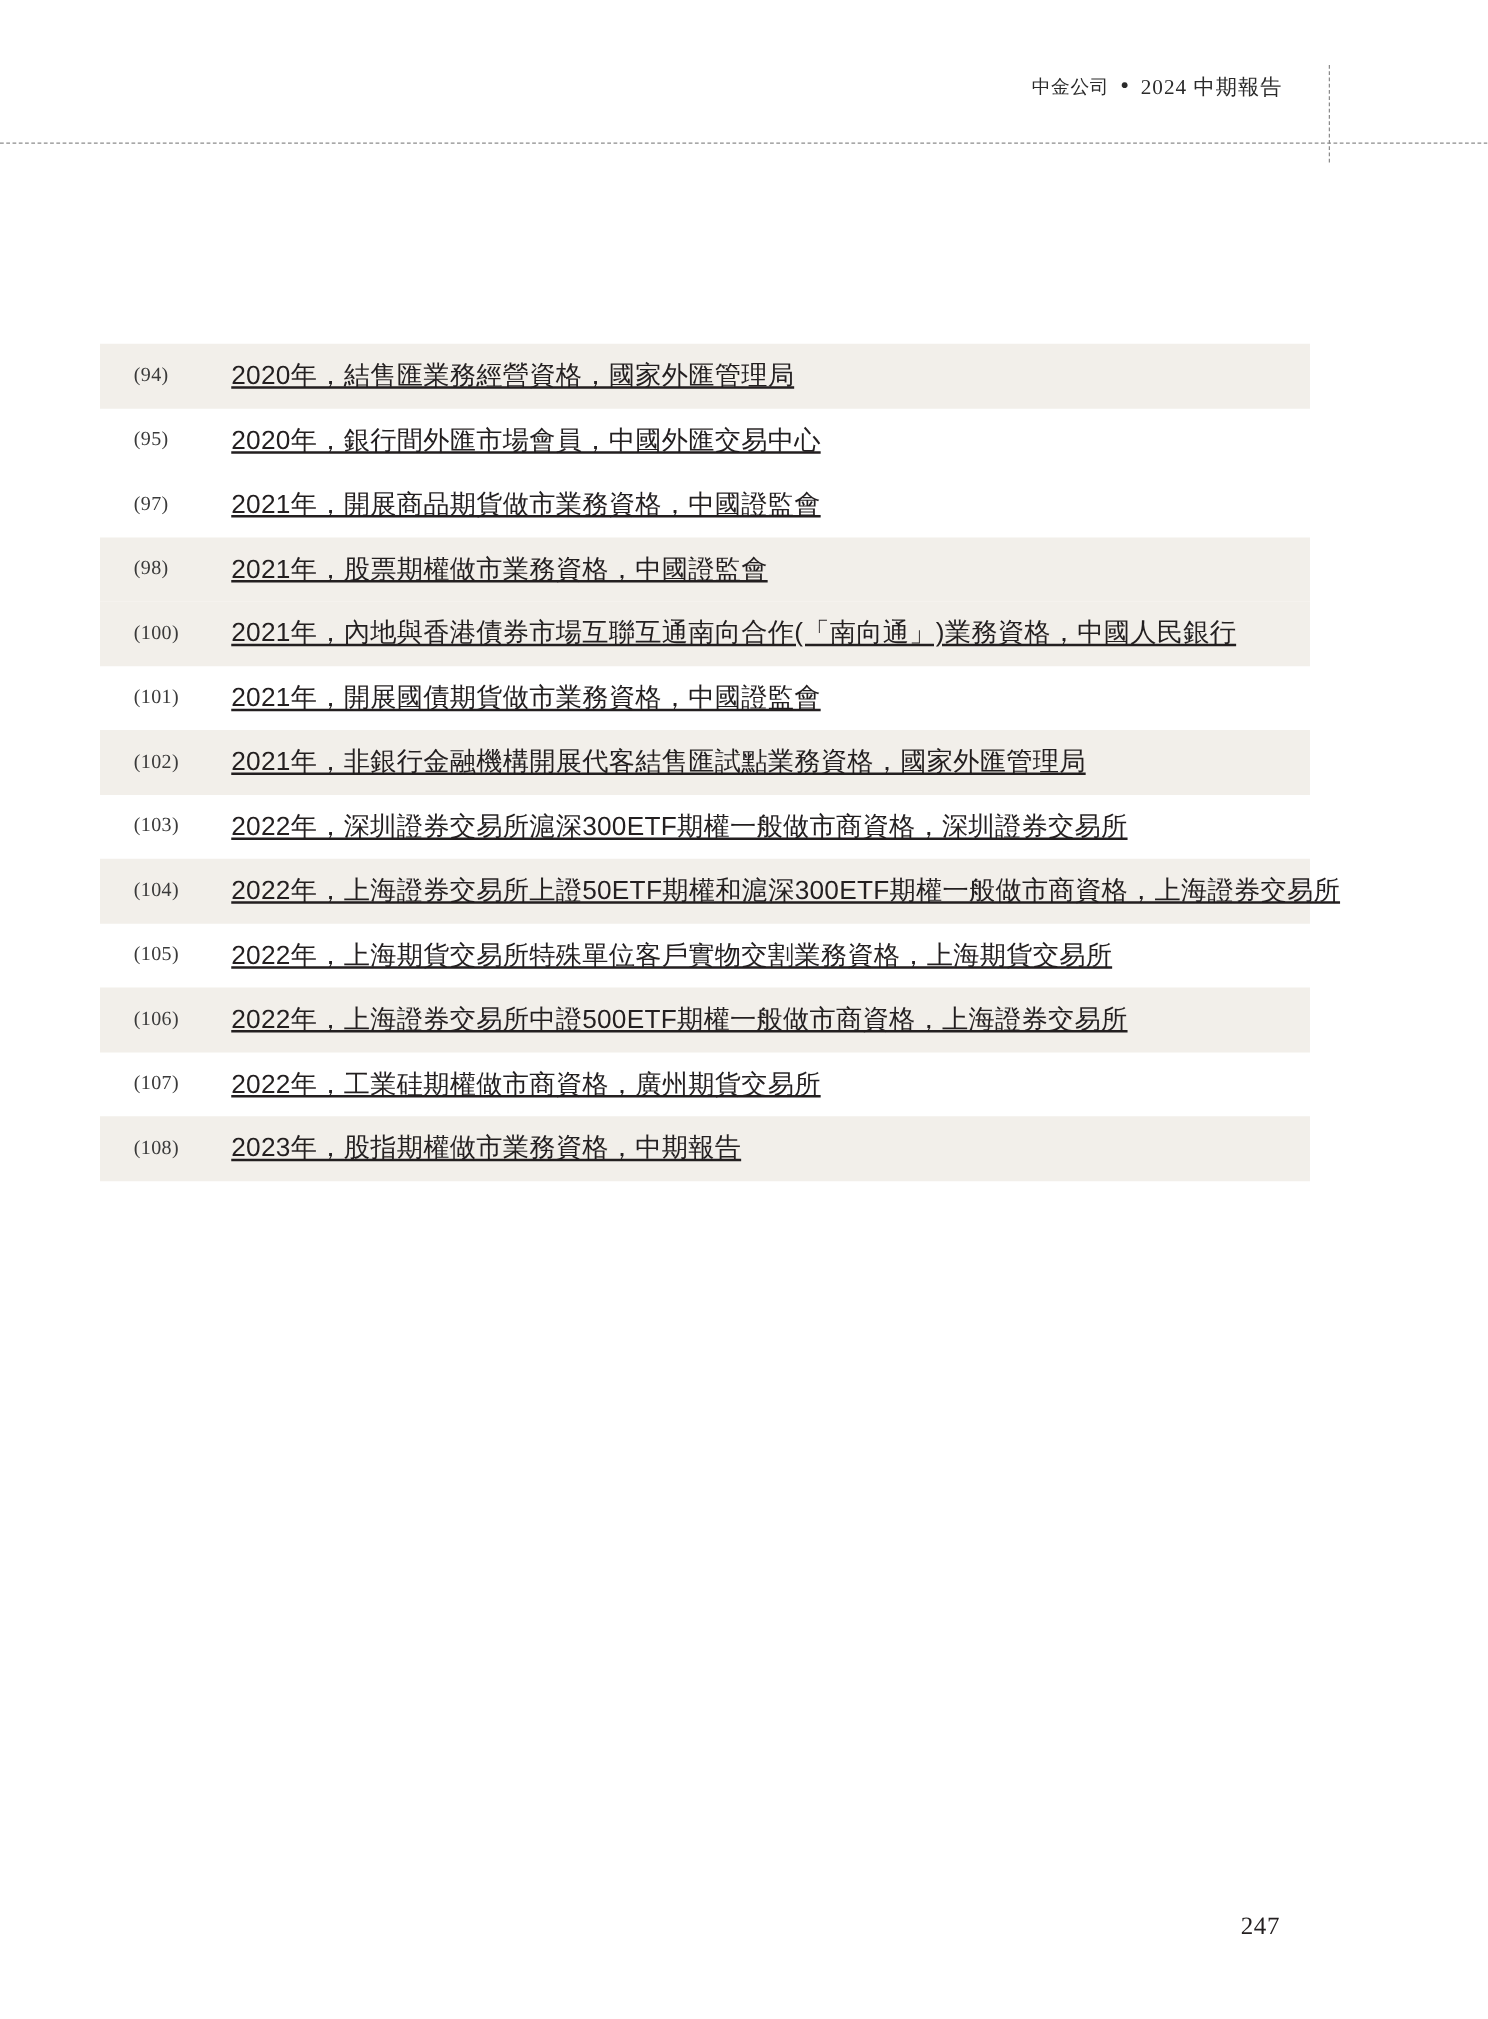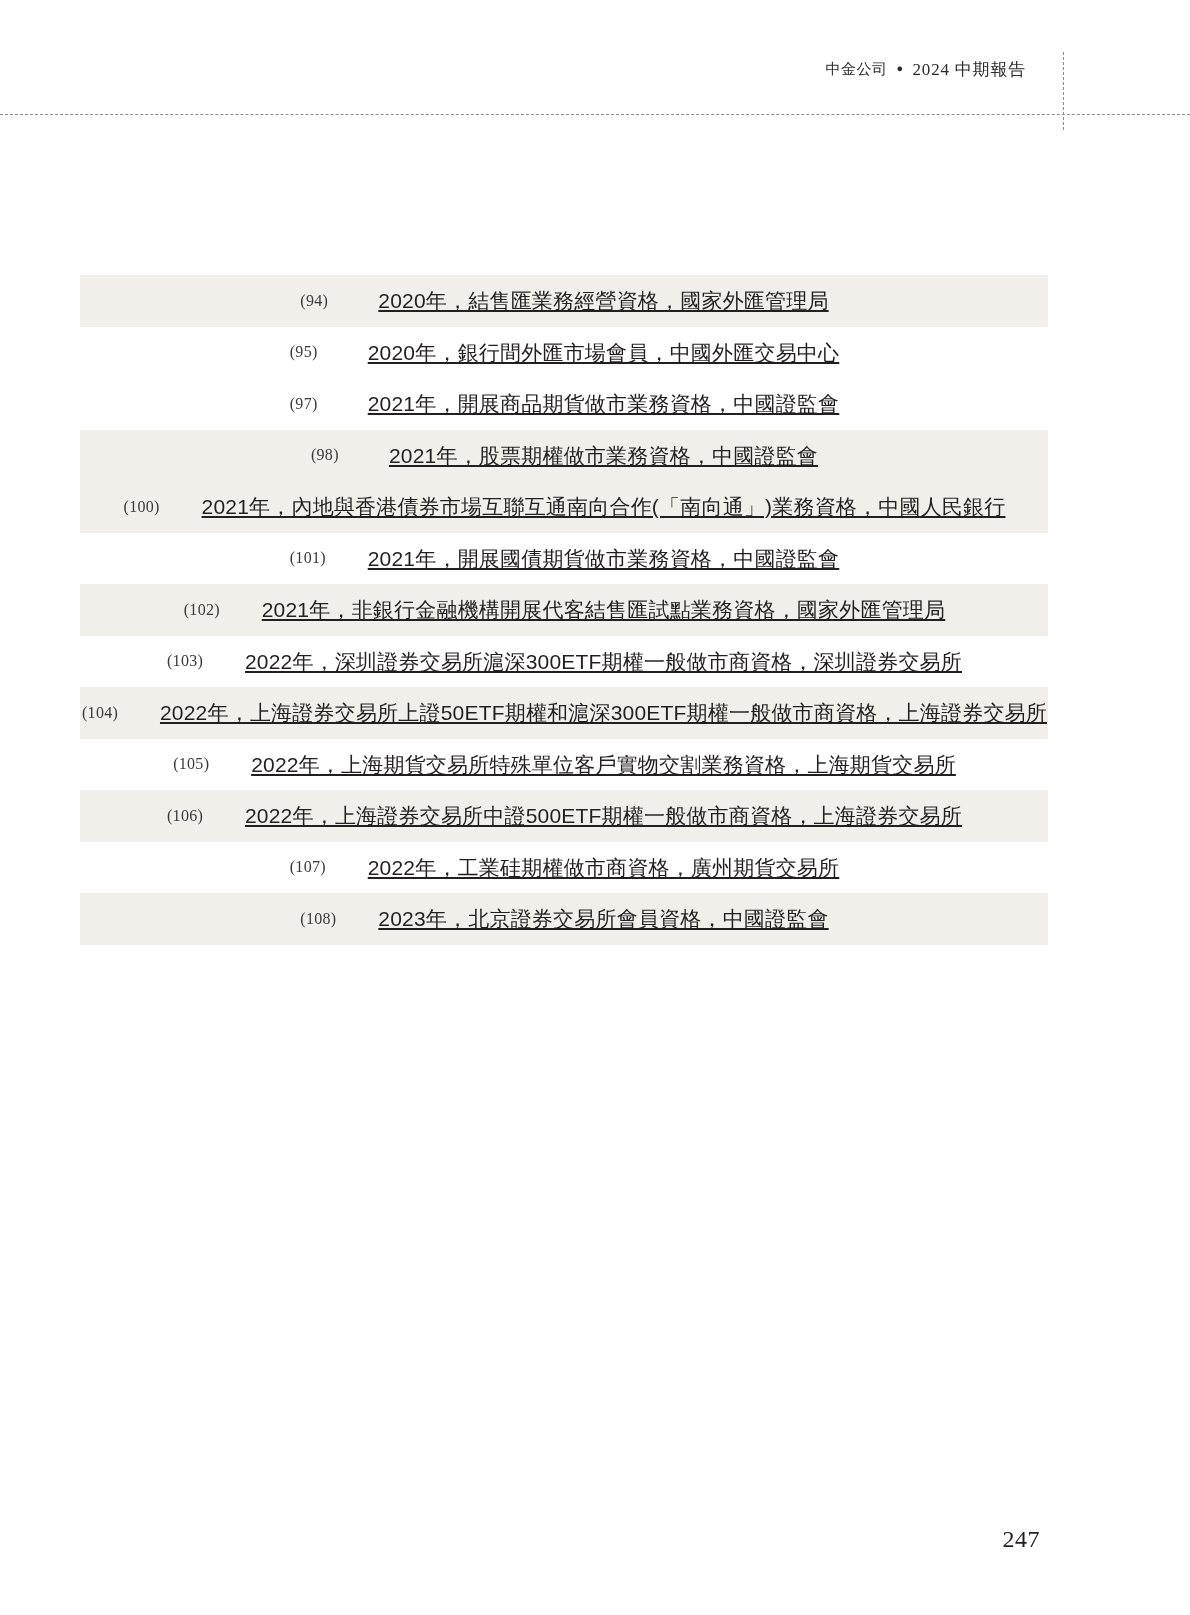--- a/index.html
+++ b/index.html
@@ -67,23 +67,22 @@
   .list {
     position: absolute;
     left: 80px;
     top: 275px;
     width: 968px;
   }
   .row {
     display: flex;
     align-items: center;
     height: 51.5px;
-    padding-left: 1px;
+    padding-left: 27px;
     box-sizing: border-box;
-    justify-content: center;
   }
   .row.shaded {
     background: #f2efea;
   }
   .row .num {
     width: 78px;
     flex: none;
     font-family: "Liberation Serif", serif;
     font-size: 16px;
     color: #3a3a3a;
@@ -94,24 +93,24 @@
     color: #231f20;
     letter-spacing: 0.2px;
     line-height: 1.5;
     white-space: nowrap;
     text-decoration: underline;
   }
 
   
   .page-number {
     position: absolute;
-    right: 150px;
+    right: 166px;
     bottom: 62px;
     font-family: "Liberation Serif", serif;
-    font-size: 24px;
+    font-size: 20px;
     color: #231f20;
     letter-spacing: 0.5px;
   }
 </style>
 </head>
 <body>
 
 <div class="page-header">
   <span class="hdr-title">中金公司</span>
   <span class="hdr-dot">●</span>
@@ -165,17 +164,17 @@
     <div class="row shaded">
       <span class="num">(106)</span>
       <span class="txt">2022年，上海證券交易所中證500ETF期權一般做市商資格，上海證券交易所</span>
     </div>
     <div class="row">
       <span class="num">(107)</span>
       <span class="txt">2022年，工業硅期權做市商資格，廣州期貨交易所</span>
     </div>
     <div class="row shaded">
       <span class="num">(108)</span>
-      <span class="txt">2023年，北京證券交易所會員資格，中國證監會</span>
+      <span class="txt">2023年，股指期權做市業務資格，中期報告</span>
     </div>
   </div>
 
 <div class="page-number">247</div>
 
 </body></html>

